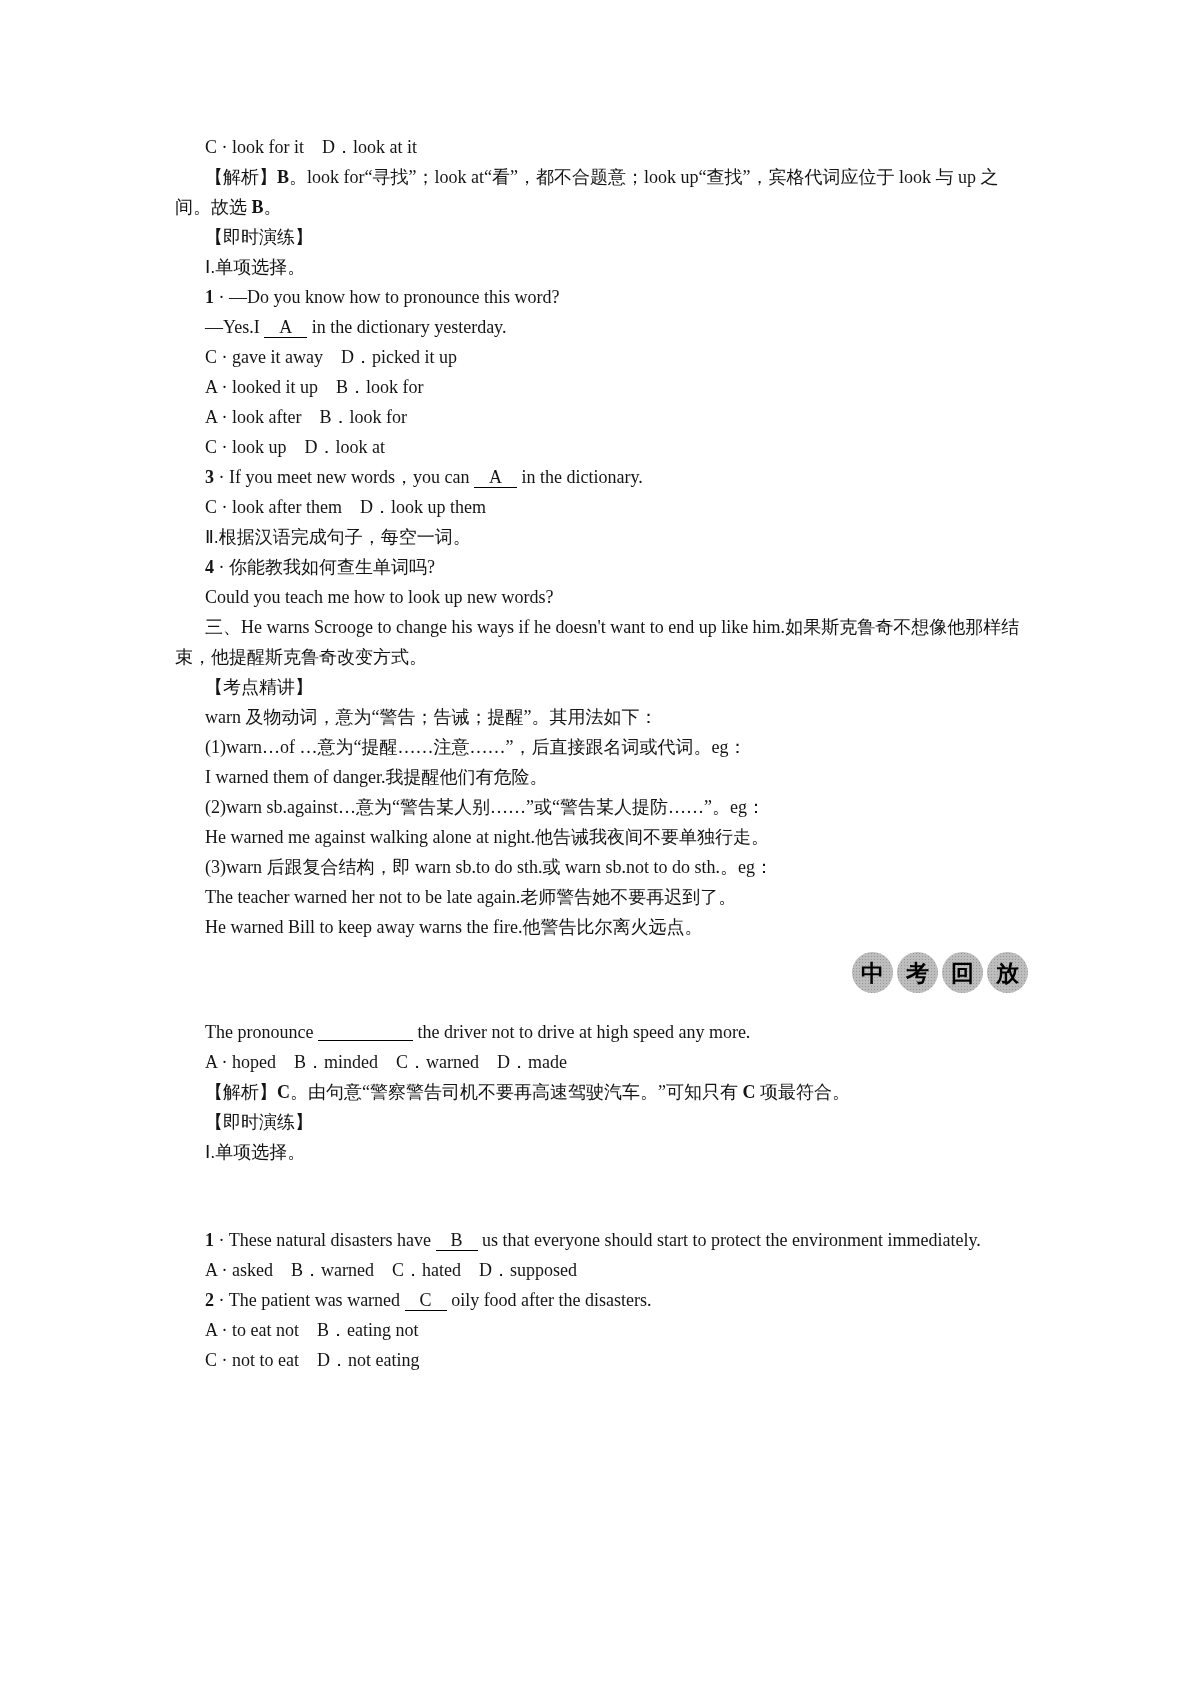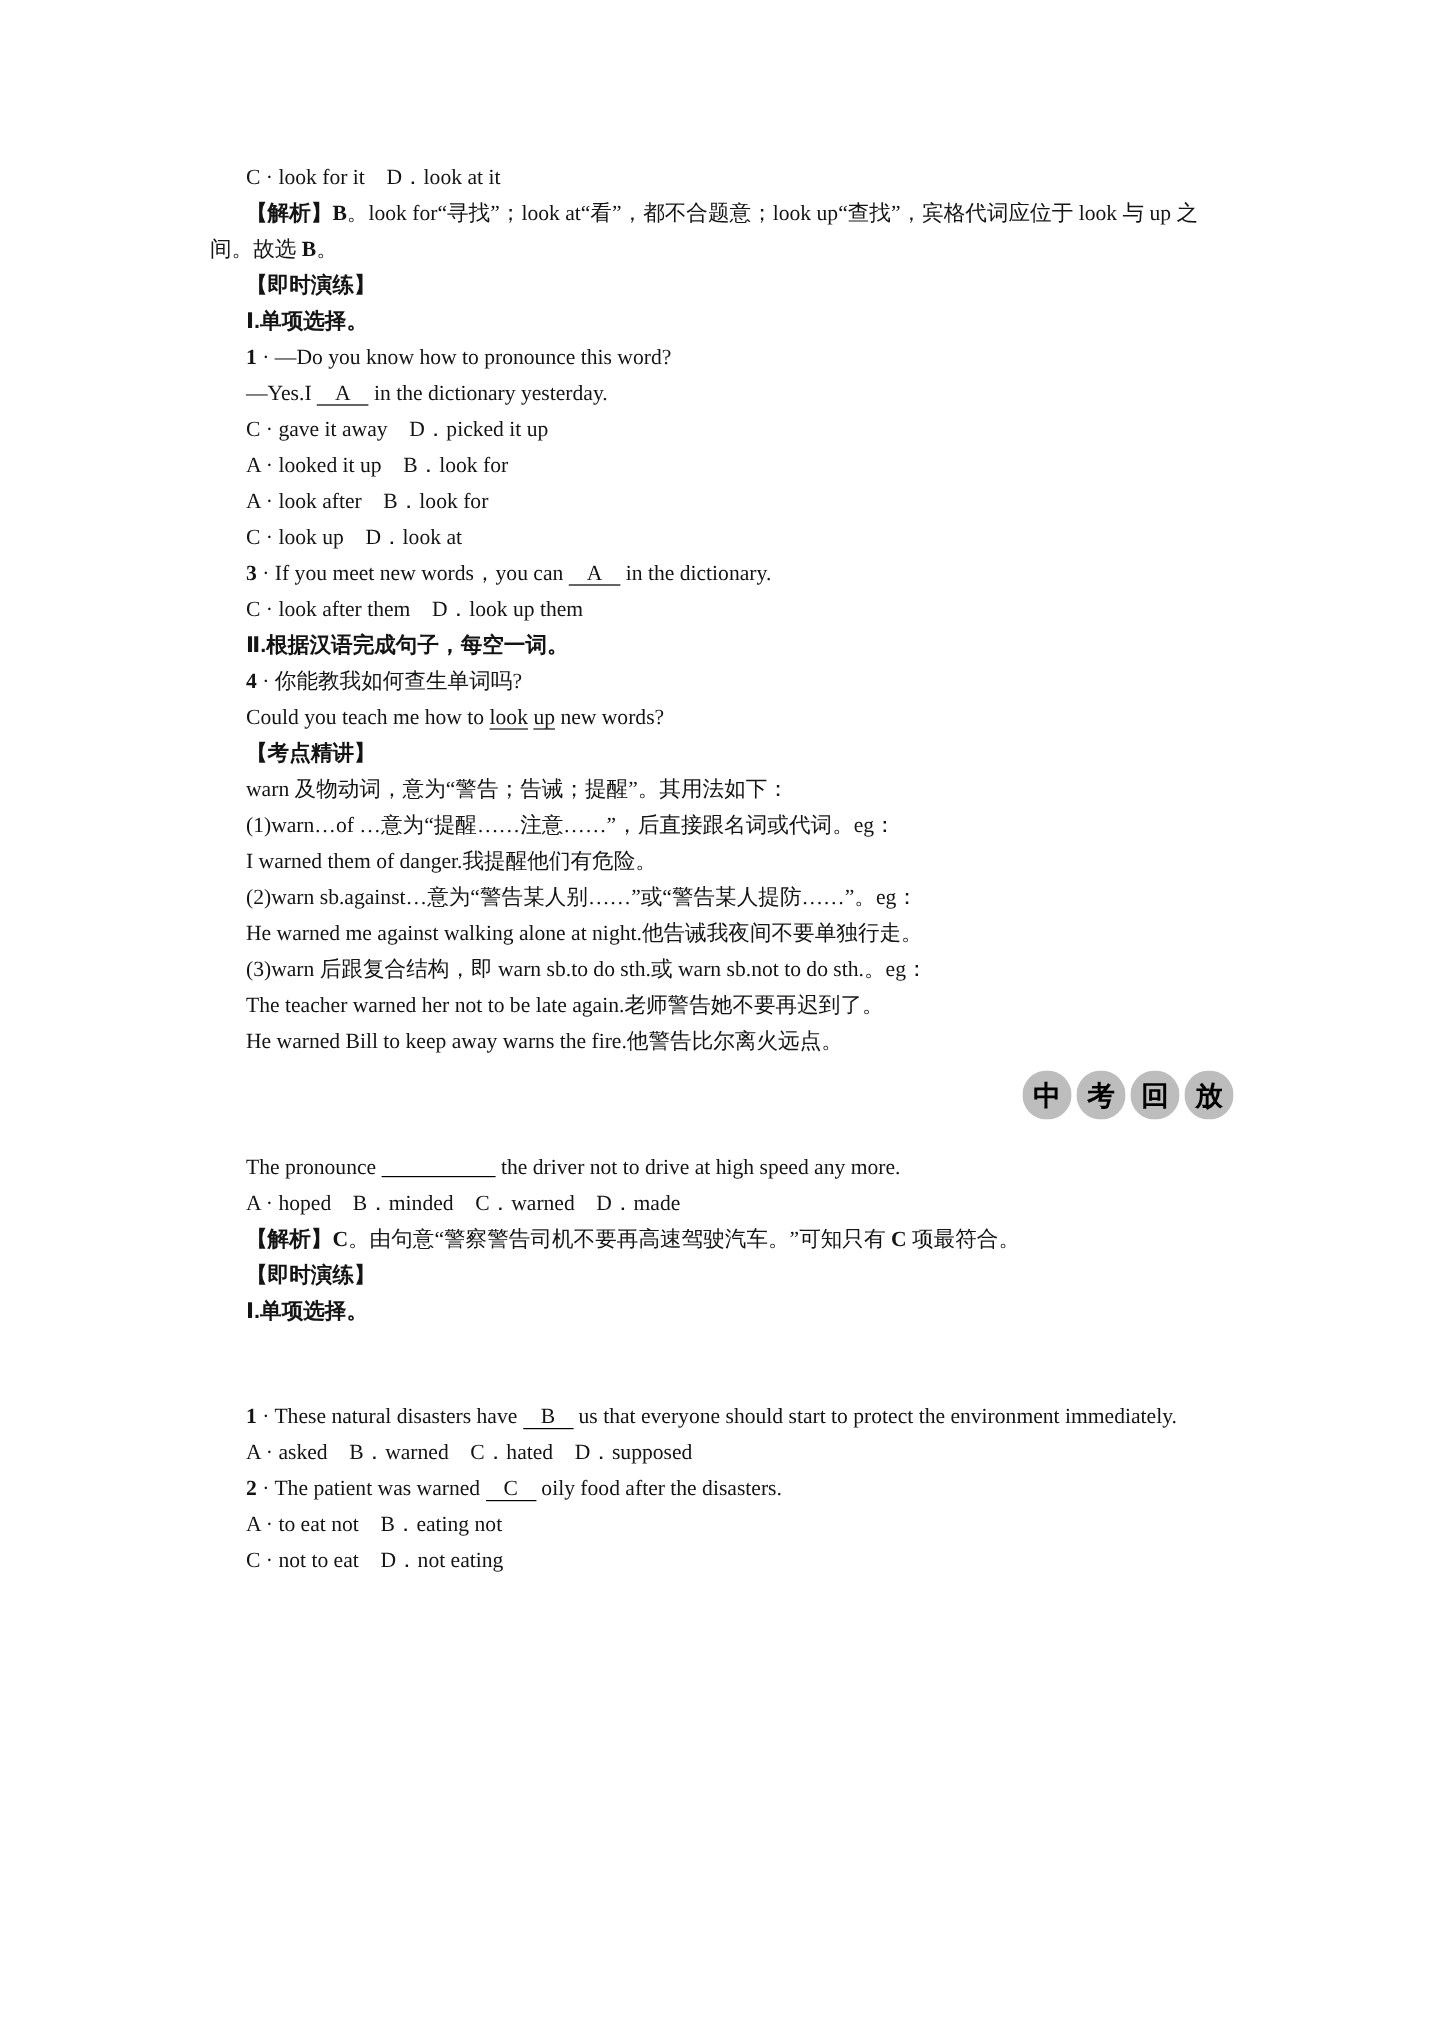--- a/index.html
+++ b/index.html
@@ -8,22 +8,22 @@
   }
   .doc{
     padding:132px 170px 0 175px;
     font-family:"Liberation Serif","DejaVu Serif",serif;
     font-size:18px;line-height:30px;color:#141414;
   }
   p.line{margin:0;text-indent:30px;}
   p.line.justify{text-align:justify;}
   span.n{font-weight:normal;}
   span.b{font-weight:bold;}
-  span.h{font-weight:bold;font-family:"Liberation Sans","DejaVu Sans",sans-serif;}
-  span.u{text-decoration:underline;text-underline-offset:4px;margin-top:48px;}
+  span.h{font-weight:normal;font-family:"Liberation Sans","DejaVu Sans",sans-serif;}
+  span.u{text-underline-offset:4px;margin-top:48px;}
   span.blank{
     display:inline-block;text-indent:0;border-bottom:1.6px solid #000;
     padding:0 15px;line-height:20px;vertical-align:baseline;
   }
   span.blank.wide{padding:0;width:95px;height:18px;}
   .badge-row{
     margin:10px 0 24px;text-align:right;text-indent:0;padding-left:56px;
   }
   .badge-circle{
     display:inline-flex;width:41px;height:41px;border-radius:50%;
@@ -49,20 +49,21 @@
       <p class="line"><span class="n">—Yes.I </span><span class="blank">A</span><span class="n"> in the dictionary yesterday.</span></p>
       <p class="line"><span class="n">C · gave it away　D．picked it up</span></p>
       <p class="line"><span class="n">A · looked it up　B．look for</span></p>
       <p class="line"><span class="n">A · look after　B．look for</span></p>
       <p class="line"><span class="n">C · look up　D．look at</span></p>
       <p class="line"><span class="b">3</span><span class="n"> · If you meet new words，you can </span><span class="blank">A</span><span class="n"> in the dictionary.</span></p>
       <p class="line"><span class="n">C · look after them　D．look up them</span></p>
       <p class="line"><span class="h">Ⅱ.根据汉语完成句子，每空一词。</span></p>
       <p class="line"><span class="b">4</span><span class="n"> · 你能教我如何查生单词吗?</span></p>
       <p class="line"><span class="n">Could you teach me how to </span><span class="u">look</span><span class="n"> </span><span class="u">up</span><span class="n"> new words?</span></p>
+      <p class="line"><span class="n">三、He warns Scrooge to change his ways if he doesn't want to end up like him.</span><span class="h">如果斯克鲁奇不想像他那样结束，他提醒斯克鲁奇改变方式。</span></p>
       <p class="line"><span class="h">【考点精讲】</span></p>
       <p class="line"><span class="n">warn 及物动词，意为“警告；告诫；提醒”。其用法如下：</span></p>
       <p class="line"><span class="n">(1)warn…of …意为“提醒……注意……”，后直接跟名词或代词。eg：</span></p>
       <p class="line"><span class="n">I warned them of danger.我提醒他们有危险。</span></p>
       <p class="line"><span class="n">(2)warn sb.against…意为“警告某人别……”或“警告某人提防……”。eg：</span></p>
       <p class="line"><span class="n">He warned me against walking alone at night.他告诫我夜间不要单独行走。</span></p>
       <p class="line"><span class="n">(3)warn 后跟复合结构，即 warn sb.to do sth.或 warn sb.not to do sth.。eg：</span></p>
       <p class="line"><span class="n">The teacher warned her not to be late again.老师警告她不要再迟到了。</span></p>
       <p class="line"><span class="n">He warned Bill to keep away warns the fire.他警告比尔离火远点。</span></p>
       <div class="badge-row"><span class="badge-circle">中</span><span class="badge-circle">考</span><span class="badge-circle">回</span><span class="badge-circle">放</span></div>

